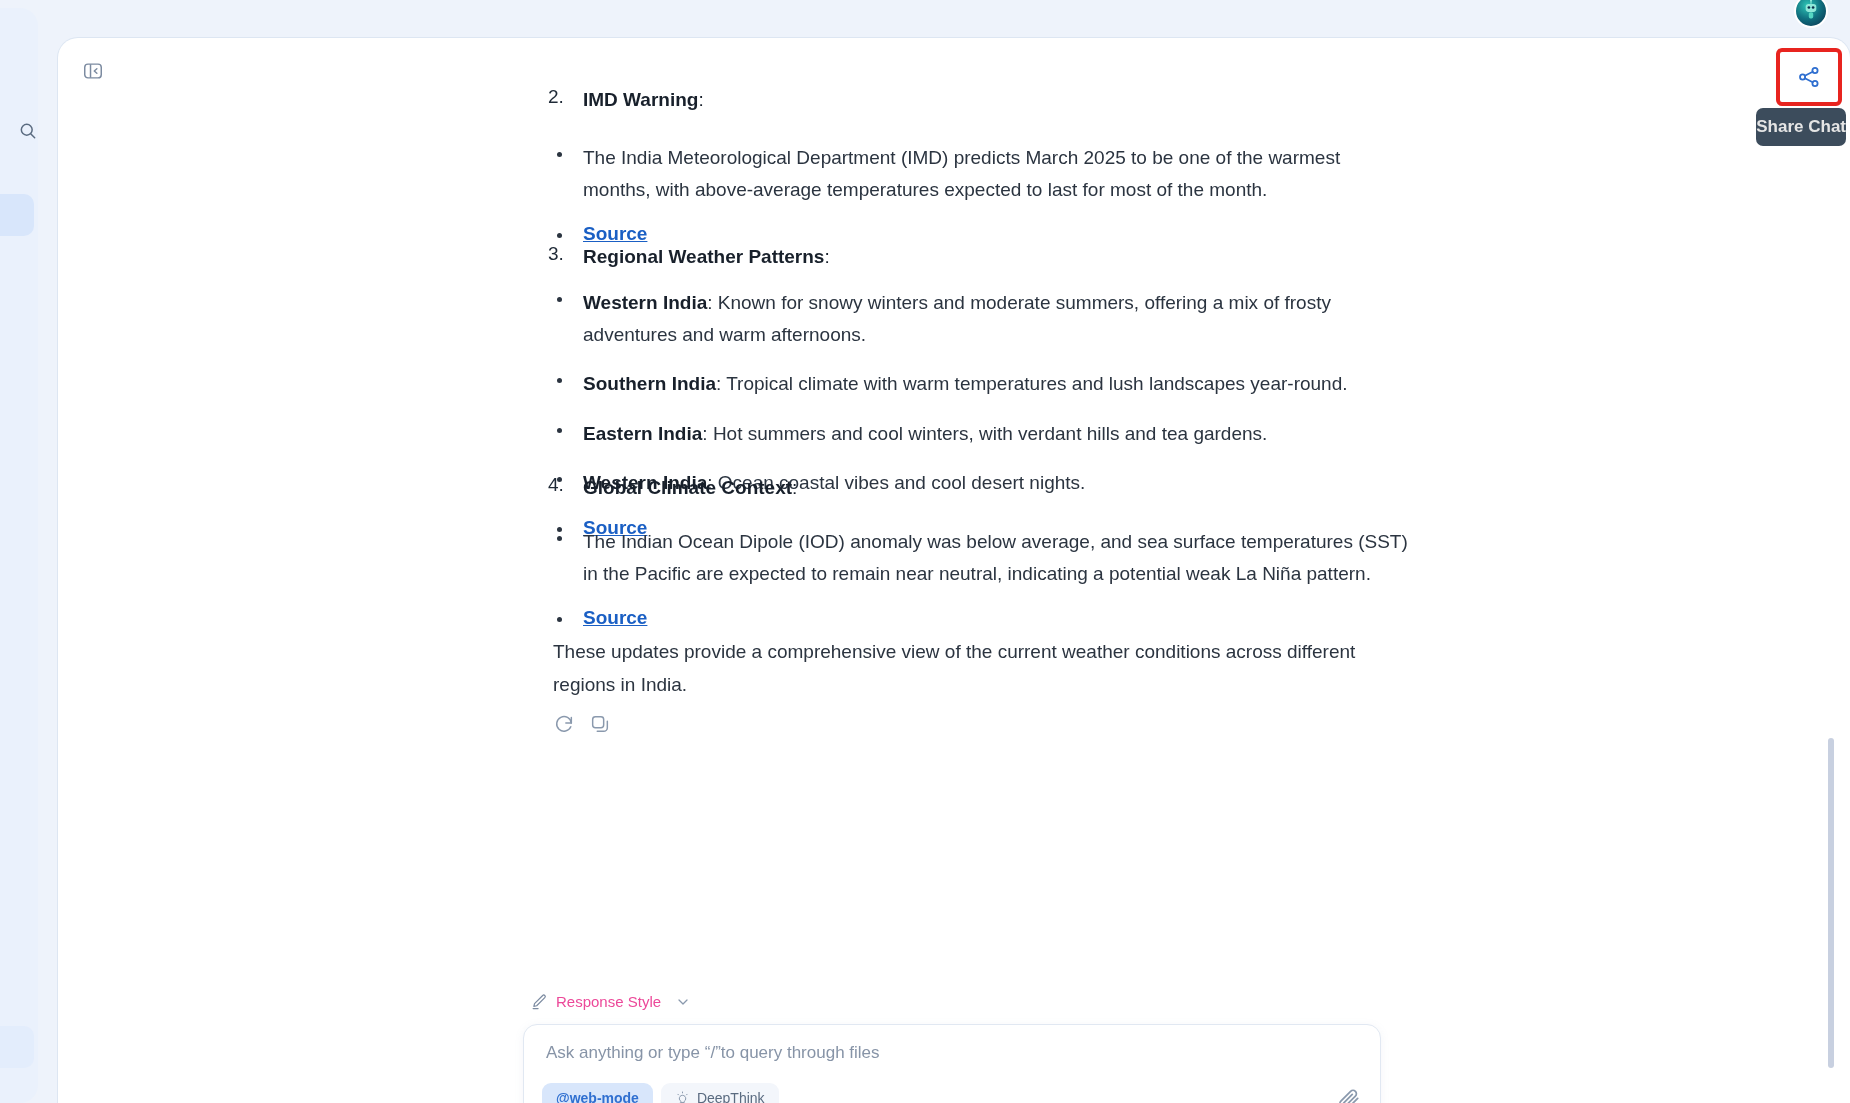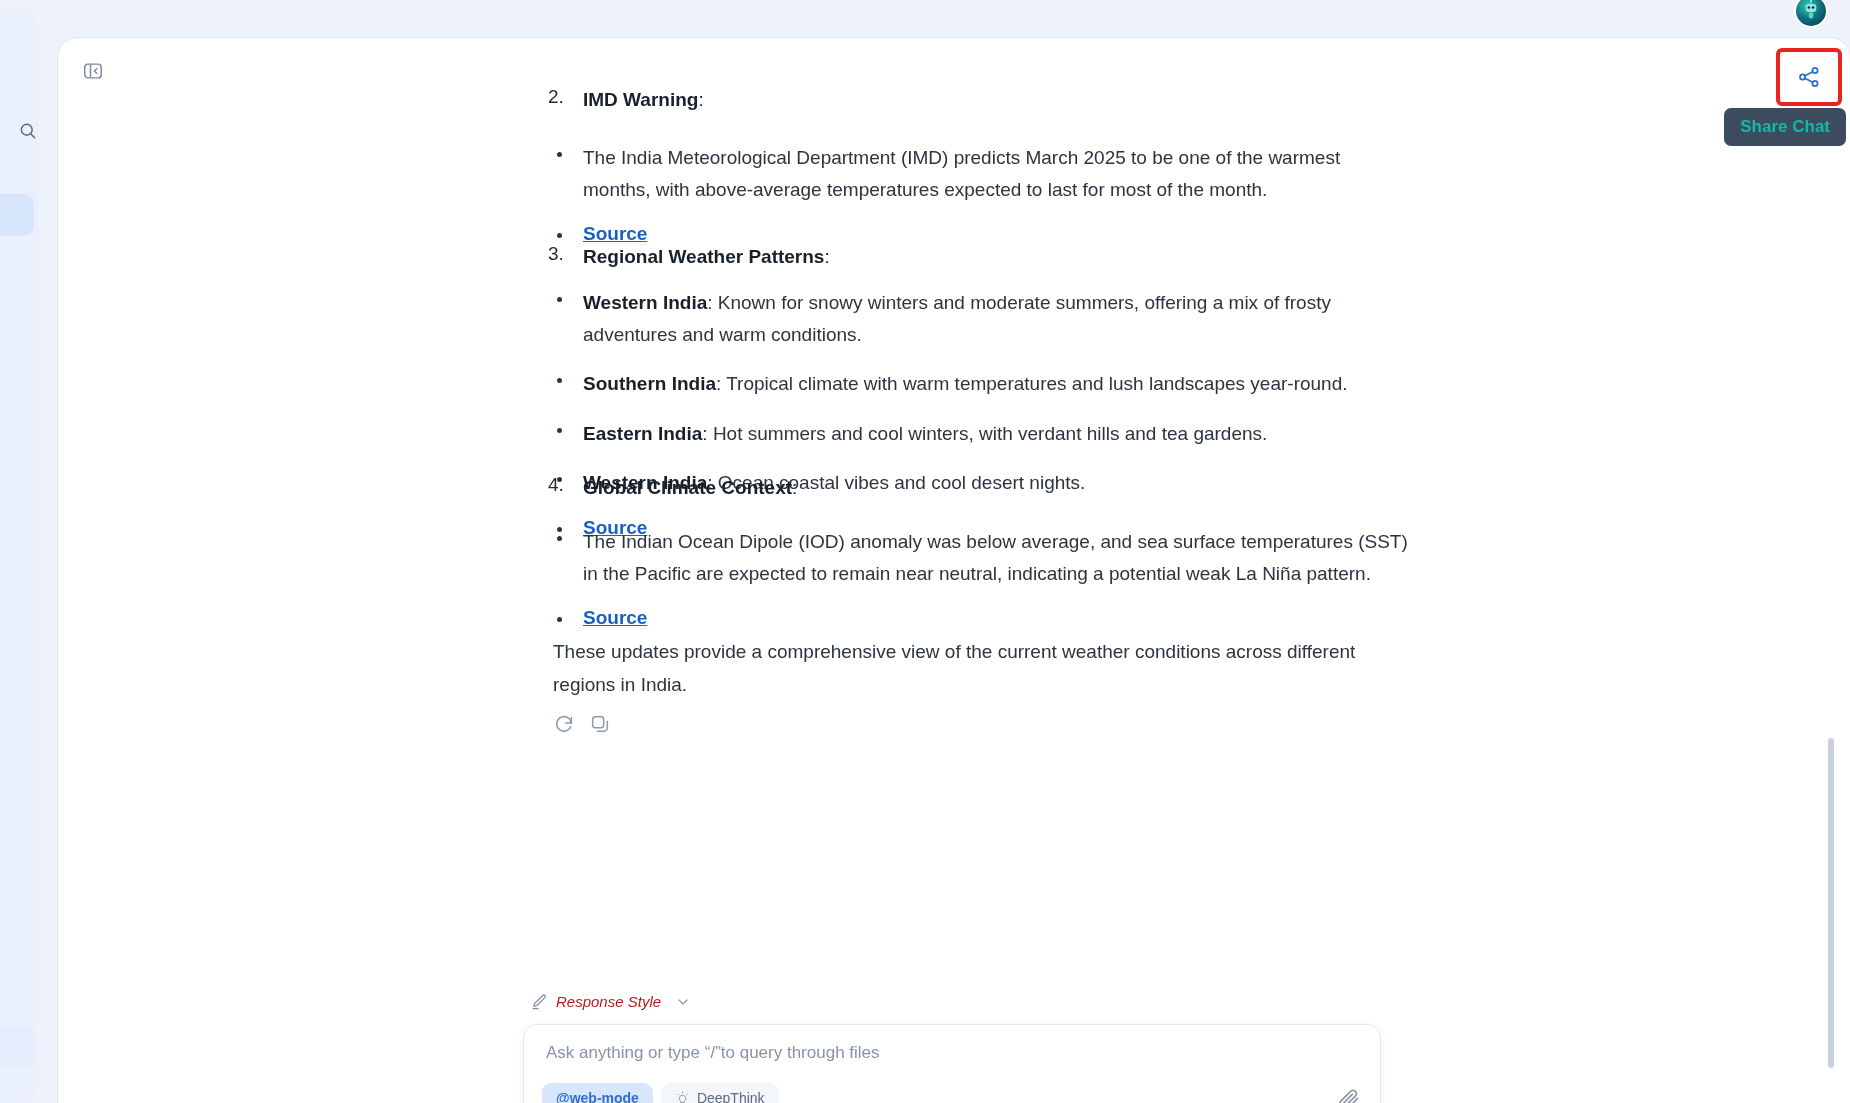--- a/index.html
+++ b/index.html
@@ -63,23 +63,23 @@
   }
   .share-wrap svg { width: 24px; height: 24px; display: block; }
   .share-highlight {
     position: absolute; right: 8px; top: 10px;
     width: 66px; height: 58px;
     border: 4px solid #e8241f; border-radius: 6px;
     pointer-events: none;
   }
   .tooltip {
     position: absolute; right: 4px; top: 70px;
-    background: #3c4c5c; color: #14b8a6;
+    background: #3c4c5c; color: #e5e5e5;
     font-size: 17px; font-weight: 600;
-    padding: 9px 16px; border-radius: 7px;
+    padding: 9px 0; border-radius: 7px;
     white-space: nowrap;
   }
 
   
   .avatar {
     position: absolute; left: 1794px; top: -6px;
     width: 34px; height: 34px; border-radius: 50%;
     background: radial-gradient(circle at 38% 32%, #2ec5b6 0%, #10707f 48%, #0b2d4a 100%);
     border: 2px solid #ffffff;
     overflow: hidden;
@@ -128,21 +128,21 @@
   .act svg { width: 22px; height: 22px; display: block; }
 
   
   .composer { position: absolute; left: 465px; top: 955px; width: 858px; }
   .resp-style {
     display: flex; align-items: center; gap: 8px;
     margin-bottom: 14px; cursor: pointer;
     padding-left: 8px;
   }
   .resp-style svg.pencil { width: 17px; height: 17px; display:block; }
-  .resp-style .rs-label { font-size: 15px; color: #b91c1c; font-style: italic; }
+  .resp-style .rs-label { font-size: 15px; color: #ec4899; }
   .resp-style svg.chev { width: 16px; height: 16px; display:block; margin-left: 6px; }
 
   .inputbox {
     background: #ffffff;
     border: 1px solid #e1e8f2;
     border-radius: 14px;
     box-shadow: 0 2px 10px rgba(120,145,180,.09);
     height: 104px;
     position: relative;
   }
@@ -246,21 +246,21 @@
       </div>
 
       <div class="msg" style="top:205px">
         <div class="num-item">
           <span class="num-marker">3.</span>
           <div class="num-head"><span>Regional Weather Patterns</span><span class="plain">:</span></div>
         </div>
         <ul class="bullets" style="margin-top:16px">
           <li class="b-item">
             <span class="b-dot"></span>
-            <span class="b-text"><b>Western India</b><span>: Known for snowy winters and moderate summers, offering a mix of frosty adventures and warm conditions.</span></span>
+            <span class="b-text"><b>Western India</b><span>: Known for snowy winters and moderate summers, offering a mix of frosty adventures and warm afternoons.</span></span>
           </li>
           <li class="b-item" style="margin-bottom:17px">
             <span class="b-dot"></span>
             <span class="b-text"><b>Southern India</b><span>: Tropical climate with warm temperatures and lush landscapes year-round.</span></span>
           </li>
           <li class="b-item" style="margin-bottom:17px">
             <span class="b-dot"></span>
             <span class="b-text"><b>Eastern India</b><span>: Hot summers and cool winters, with verdant hills and tea gardens.</span></span>
           </li>
           <li class="b-item" style="margin-bottom:17px">

